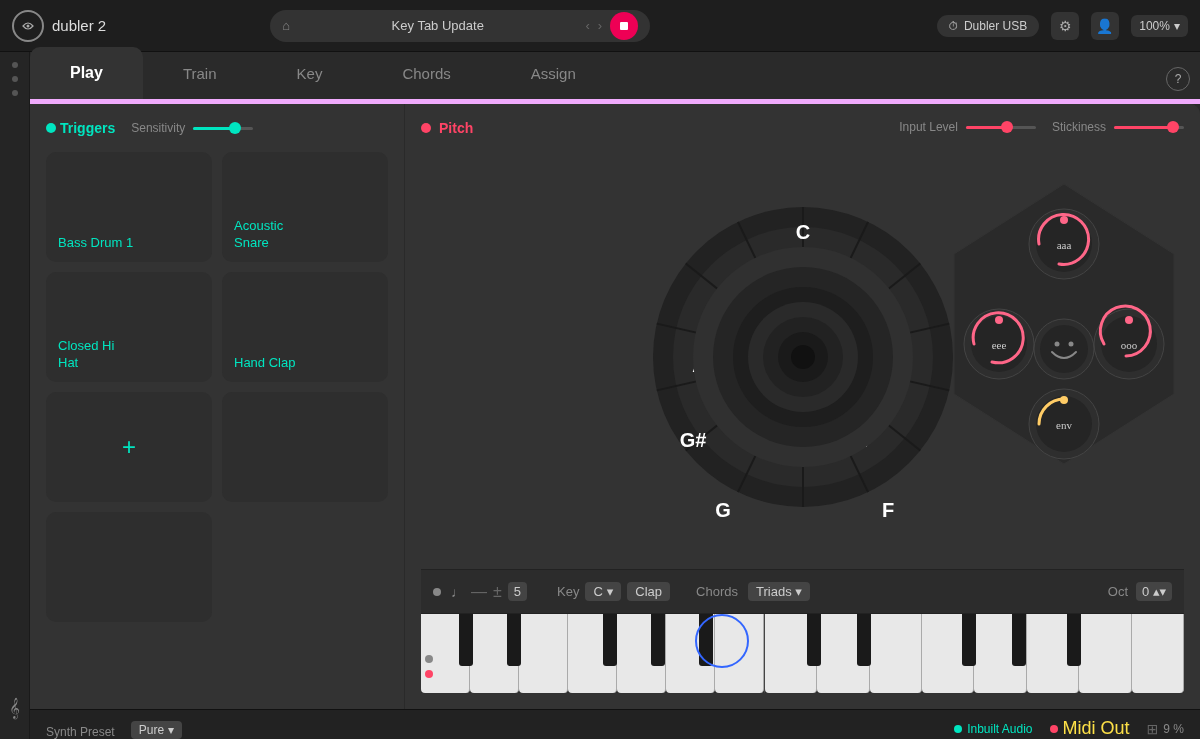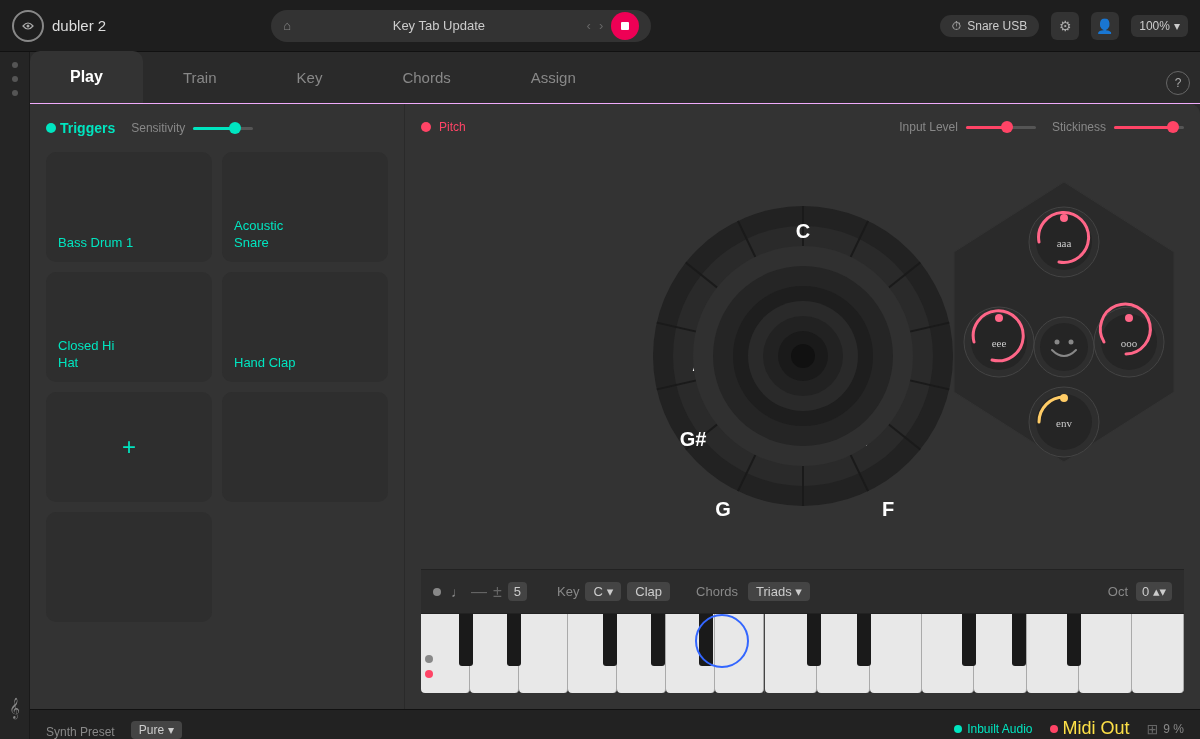--- a/index.html
+++ b/index.html
@@ -117,21 +117,21 @@
       flex-direction: column;
     }
 
     
     .tab-bar {
       height: 52px;
       background: #2a2a2a;
       display: flex;
       align-items: flex-end;
       padding: 0 0 0 0;
-      border-bottom: 1px solid #f0abfc;
+      border-bottom: 5px solid #f0abfc;
       position: relative;
     }
     .tab {
       height: 52px;
       padding: 0 40px;
       display: flex;
       align-items: center;
       font-size: 15px;
       color: #888;
       cursor: pointer;
@@ -255,22 +255,22 @@
       flex-direction: column;
     }
     .pitch-header {
       display: flex;
       align-items: center;
       gap: 8px;
       margin-bottom: 8px;
     }
     .pitch-label {
       color: #ff4466;
-      font-size: 12px;
-      font-weight: 400;
+      font-size: 14px;
+      font-weight: 700;
     }
 
     
     .input-controls {
       position: absolute;
       top: 16px;
       right: 16px;
       display: flex;
       align-items: center;
       gap: 16px;
@@ -488,21 +488,21 @@
     <div class="record-btn">
       <svg width="10" height="10">
           <rect x="1" y="1" width="8" height="8" rx="1" fill="white"></rect>
         </svg>
     </div>
   </div>
 
   <div class="top-right">
     <div class="device-btn">
       <span>⏱</span>
-      <span>Snare USB</span>
+      <span>Dubler USB</span>
     </div>
     <div class="icon-btn">⚙</div>
     <div class="icon-btn">👤</div>
     <div class="zoom-btn">
       <span>100%</span>
       <span>▾</span>
     </div>
   </div>
 </div>
 

